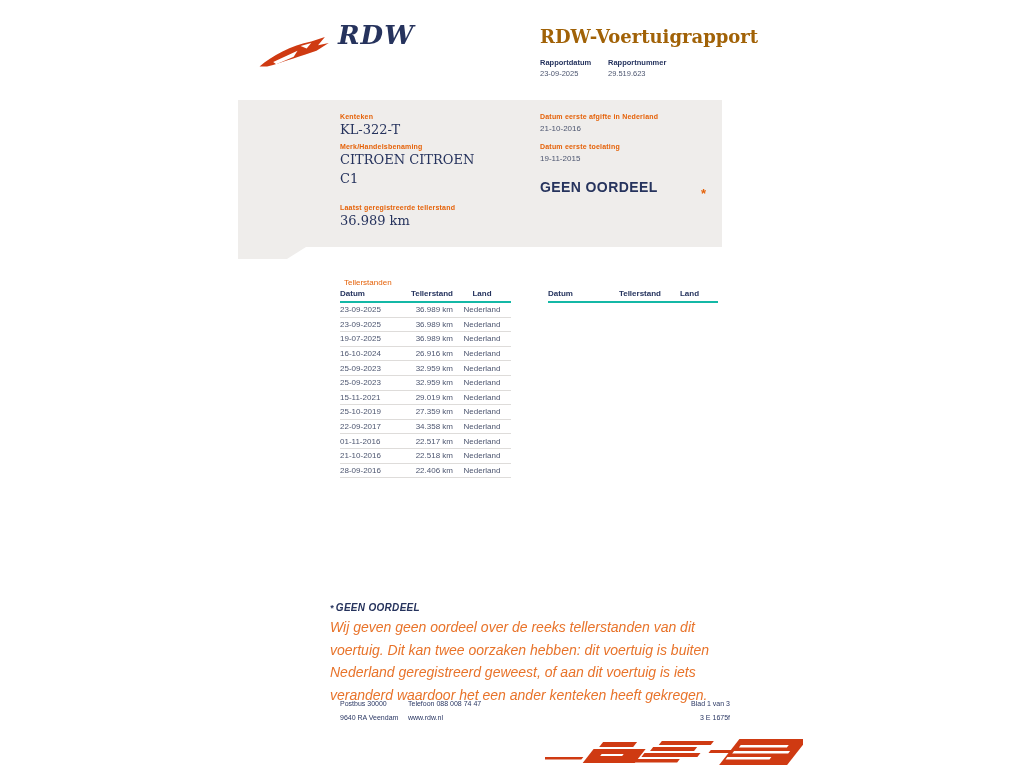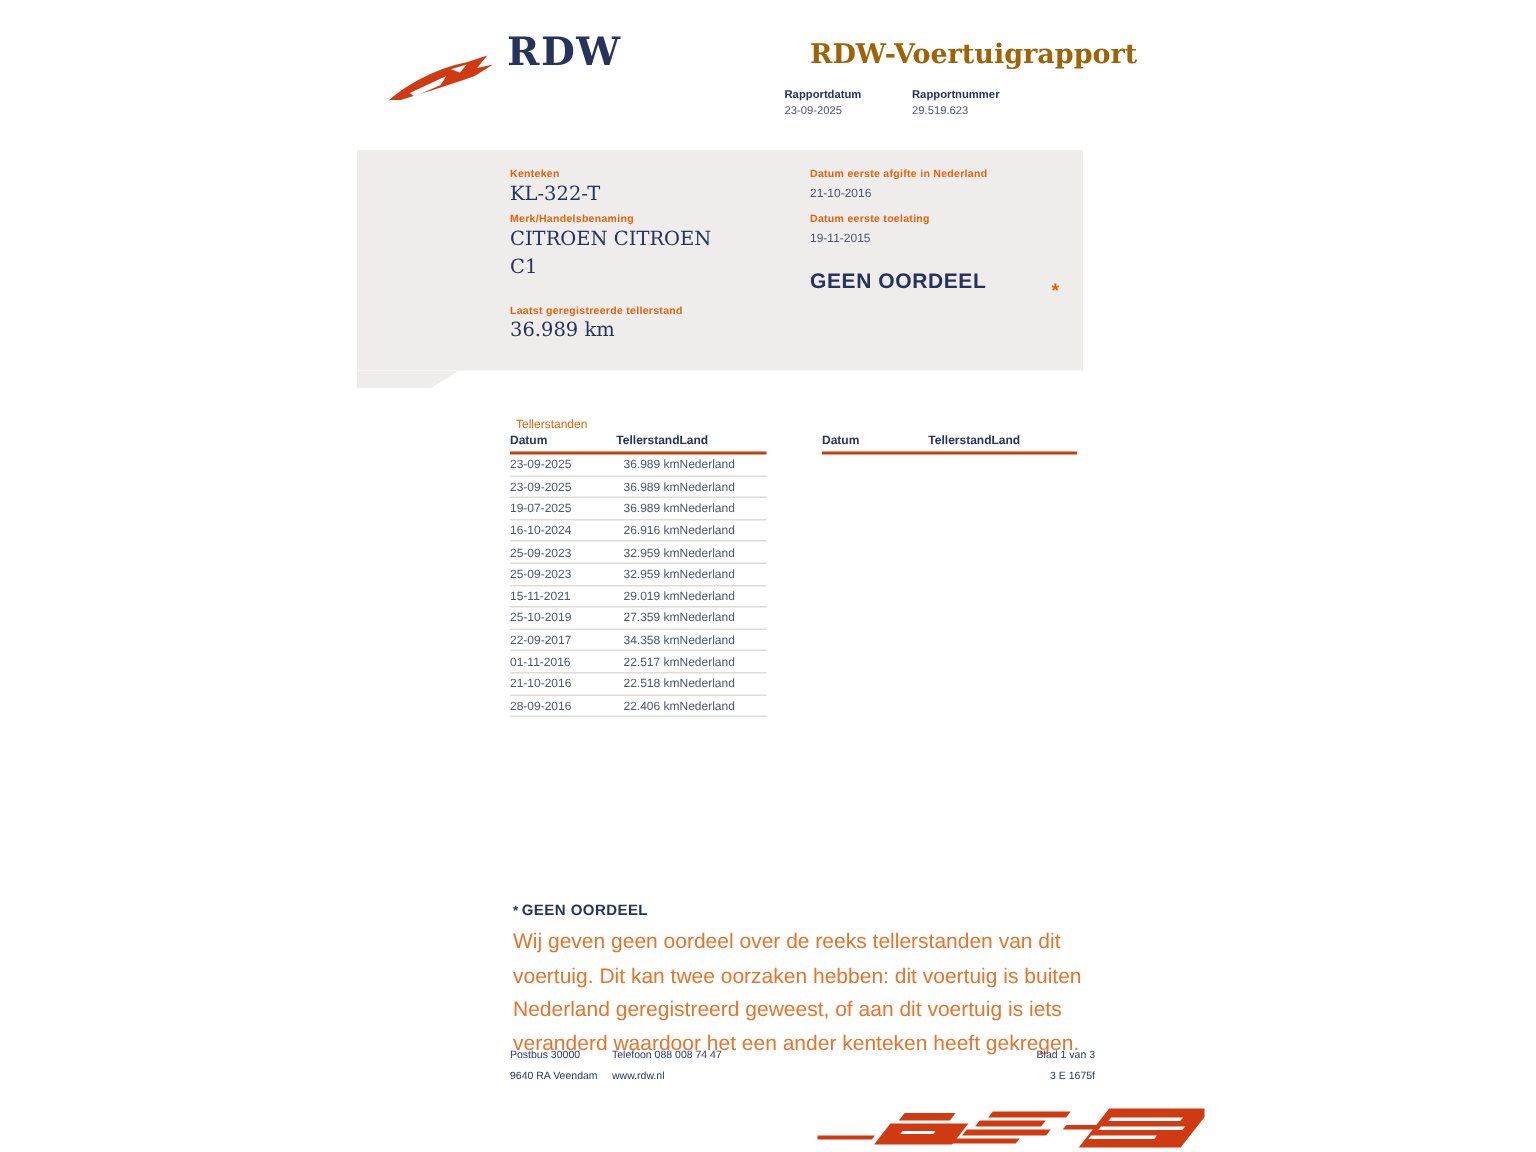--- a/index.html
+++ b/index.html
@@ -9,30 +9,30 @@
     background:#ffffff; overflow:hidden;
     font-family:"Liberation Sans", sans-serif;
     color:#25335e;
   }
 
   
   .logo-swoosh { position:absolute; left:258px; top:26px; width:76px; height:44px; }
   .logo-word {
     position:absolute; left:338px; top:20px;
     font-family:"DejaVu Serif", serif; font-weight:bold;
-    font-size:26px; color:#26335d; letter-spacing:1px;
+    font-size:26px; color:#26335d; letter-spacing:1px;font-style:italic;
   }
   .report-title {
     position:absolute; left:540px; top:26px;
     font-family:"DejaVu Serif", serif; font-weight:bold;
     font-size:18px; color:#a16207;
   }
   .meta-label { position:absolute; top:58px; font-size:7.5px; font-weight:bold; color:#25335e; }
   .meta-value { position:absolute; top:69px; font-size:7.5px; color:#4d5670; }
-  .ml-1,.mv-1 { left:523px; } .ml-2,.mv-2 { left:608px; }
+  .ml-1,.mv-1 { left:540px; } .ml-2,.mv-2 { left:608px; }
 
   
   .summary-box {
     position:absolute; left:238px; top:100px; width:484px; height:147px;
     background:#efedeb;
   }
   .box-tail {
     position:absolute; left:0; top:147px; width:68px; height:12px;
     background:#efedeb;
     clip-path:polygon(0 0, 100% 0, 72% 100%, 0 100%);
@@ -50,32 +50,32 @@
     position:absolute; right:16px; top:86px; color:#e56209; font-size:13px; font-weight:bold;
   }
 
   
   .section-title { position:absolute; left:344px; top:278px; font-size:8px; font-weight:normal; color:#e56209; }
   .mtable { position:absolute; top:289px; font-size:8px; }
   .mtable.t-left  { left:340px; width:171px; }
   .mtable.t-right { left:548px; width:170px; }
   .thead {
     display:flex; font-weight:bold; color:#25335e;
-    padding-bottom:3px; border-bottom:2px solid #c2410c;
+    padding-bottom:3px; border-bottom:2px solid #14b8a6;
   }
   .trow {
     display:flex; color:#4d5670; height:14.6px; align-items:center;
     border-bottom:1px solid #dedcda;
   }
   .c1 { width:62px; text-align:left; }
   .c2 { width:51px; text-align:right; }
-  .c3 { flex:1; text-align:left; }
-
-  
-  .footnote { position:absolute; left:342px; top:602px; width:398px; }
+  .c3 { flex:1; text-align:center; }
+
+  
+  .footnote { position:absolute; left:330px; top:602px; width:398px;font-style:italic; }
   .footnote-head { font-size:10px; font-weight:bold; color:#26335d; letter-spacing:0.3px; }
   .footnote-head .ast { font-size:9px; margin-right:2px; }
   .footnote-body { margin-top:3px; font-size:14px; line-height:1.62; color:#e8732a; }
 
   
   .footer { position:absolute; left:340px; top:700px; width:390px; font-size:7px; color:#2a3763; }
   .footer-row { display:flex; margin-bottom:7px; }
   .fcol-a { width:68px; } .fcol-b { flex:1; }
   .footer-right { position:absolute; left:600px; top:700px; width:130px; font-size:7px; color:#2a3763; text-align:right; }
   .footer-right div { margin-bottom:7px; }

